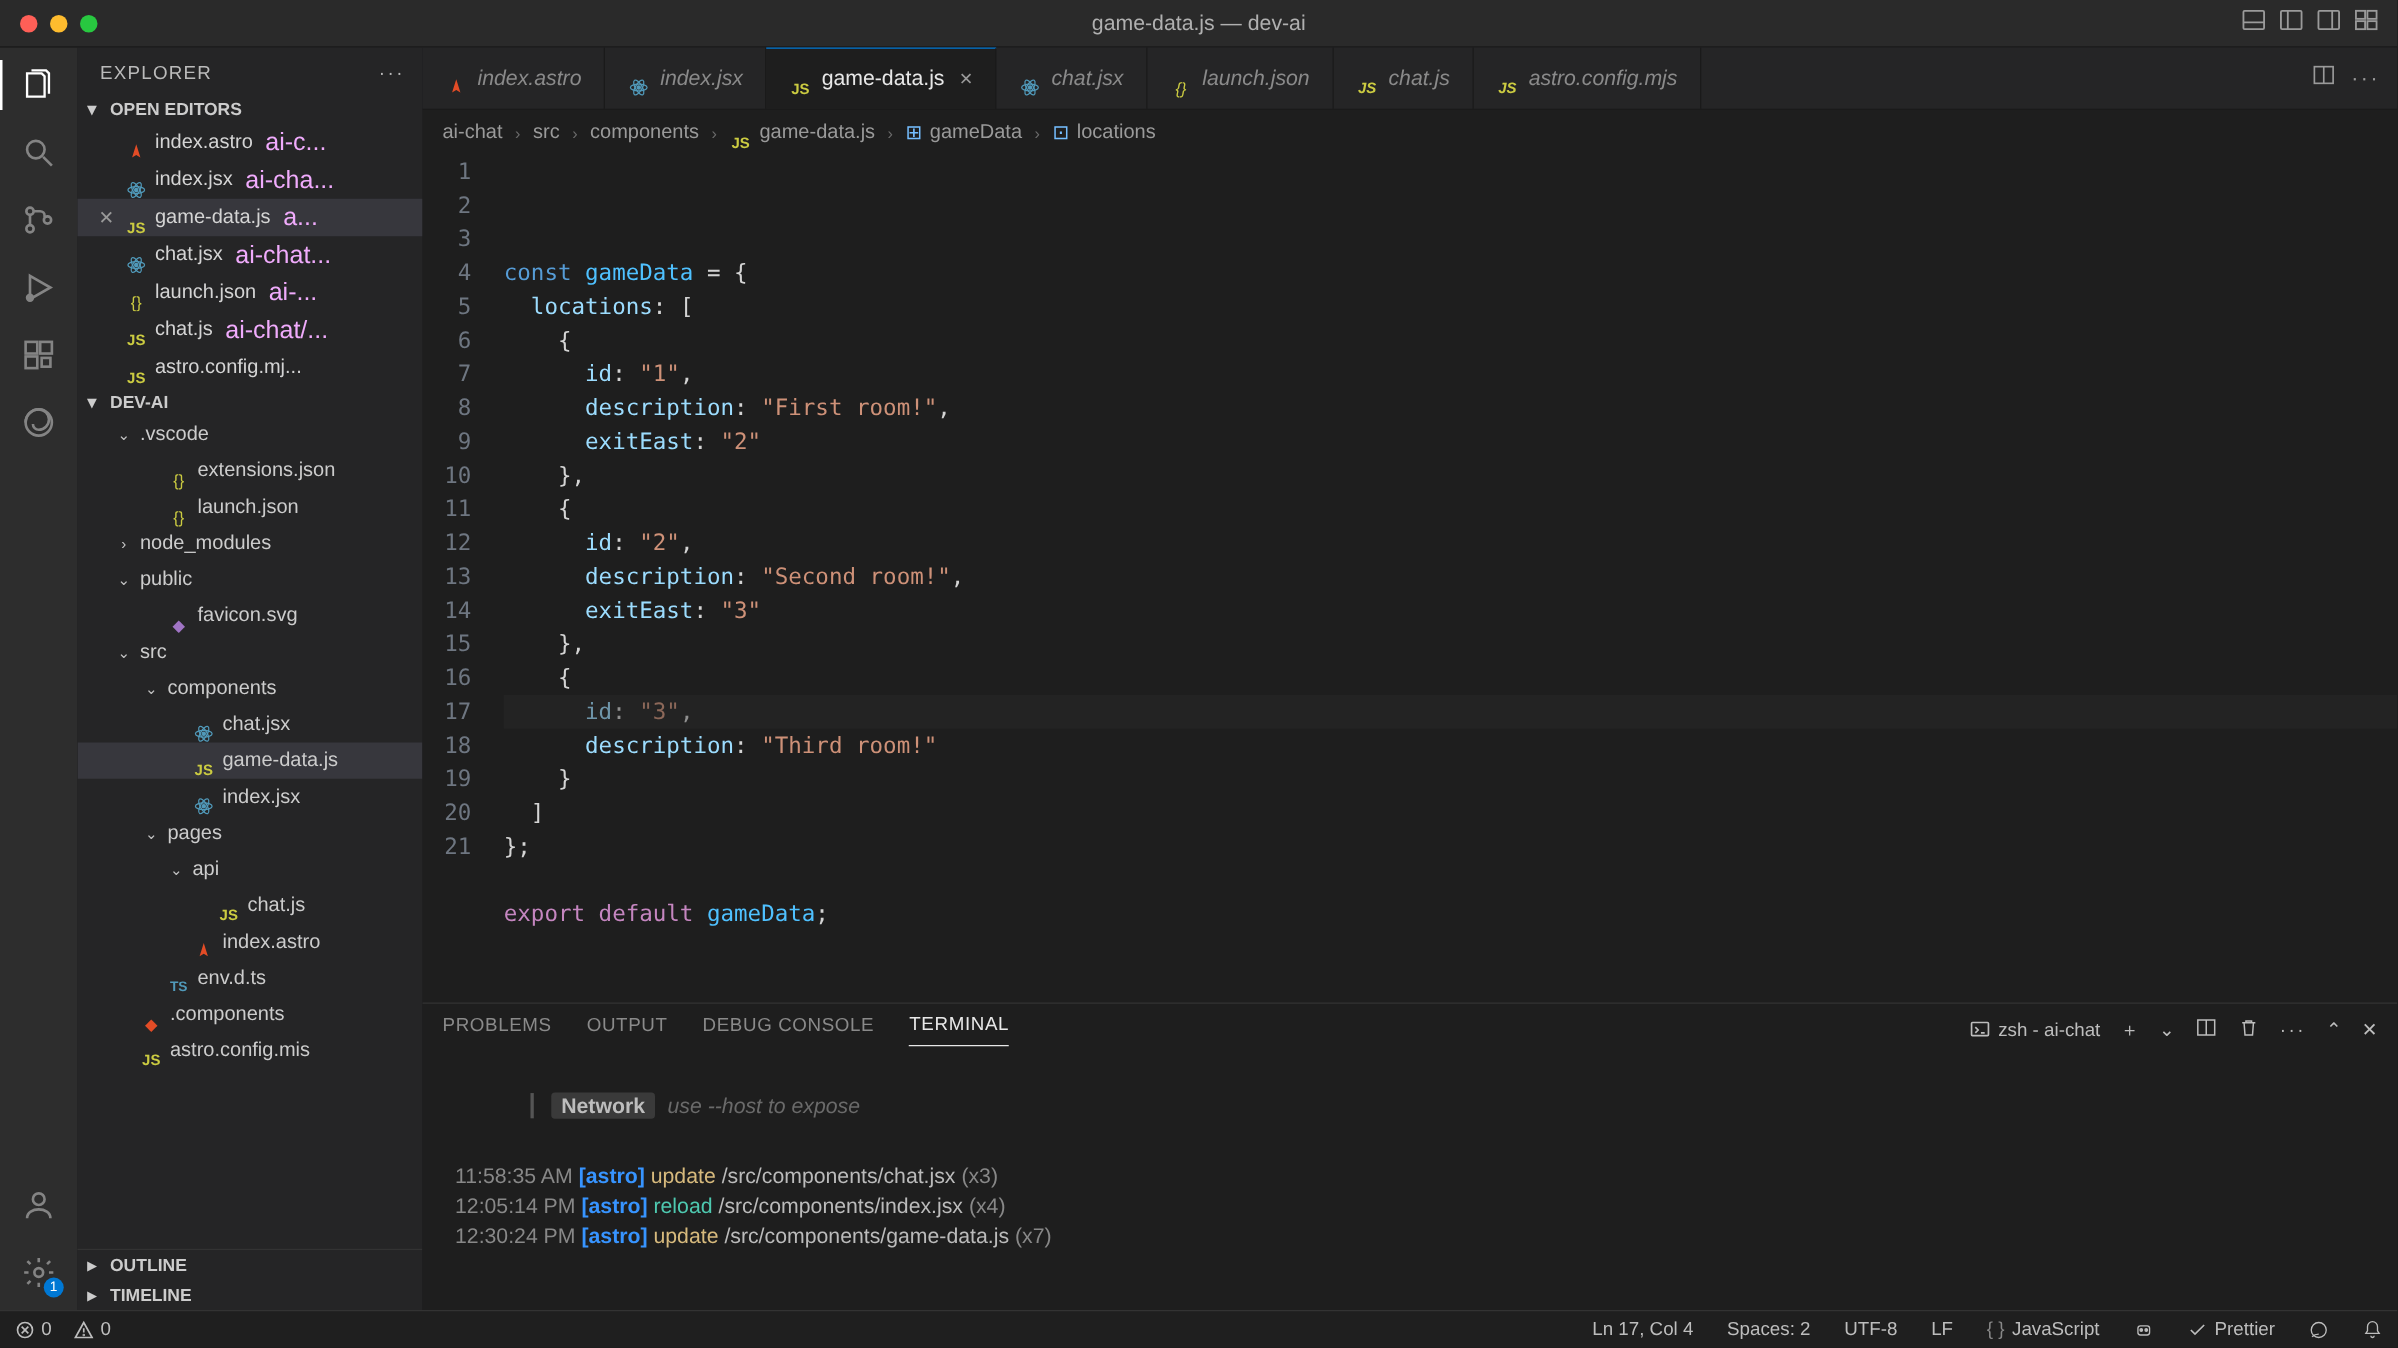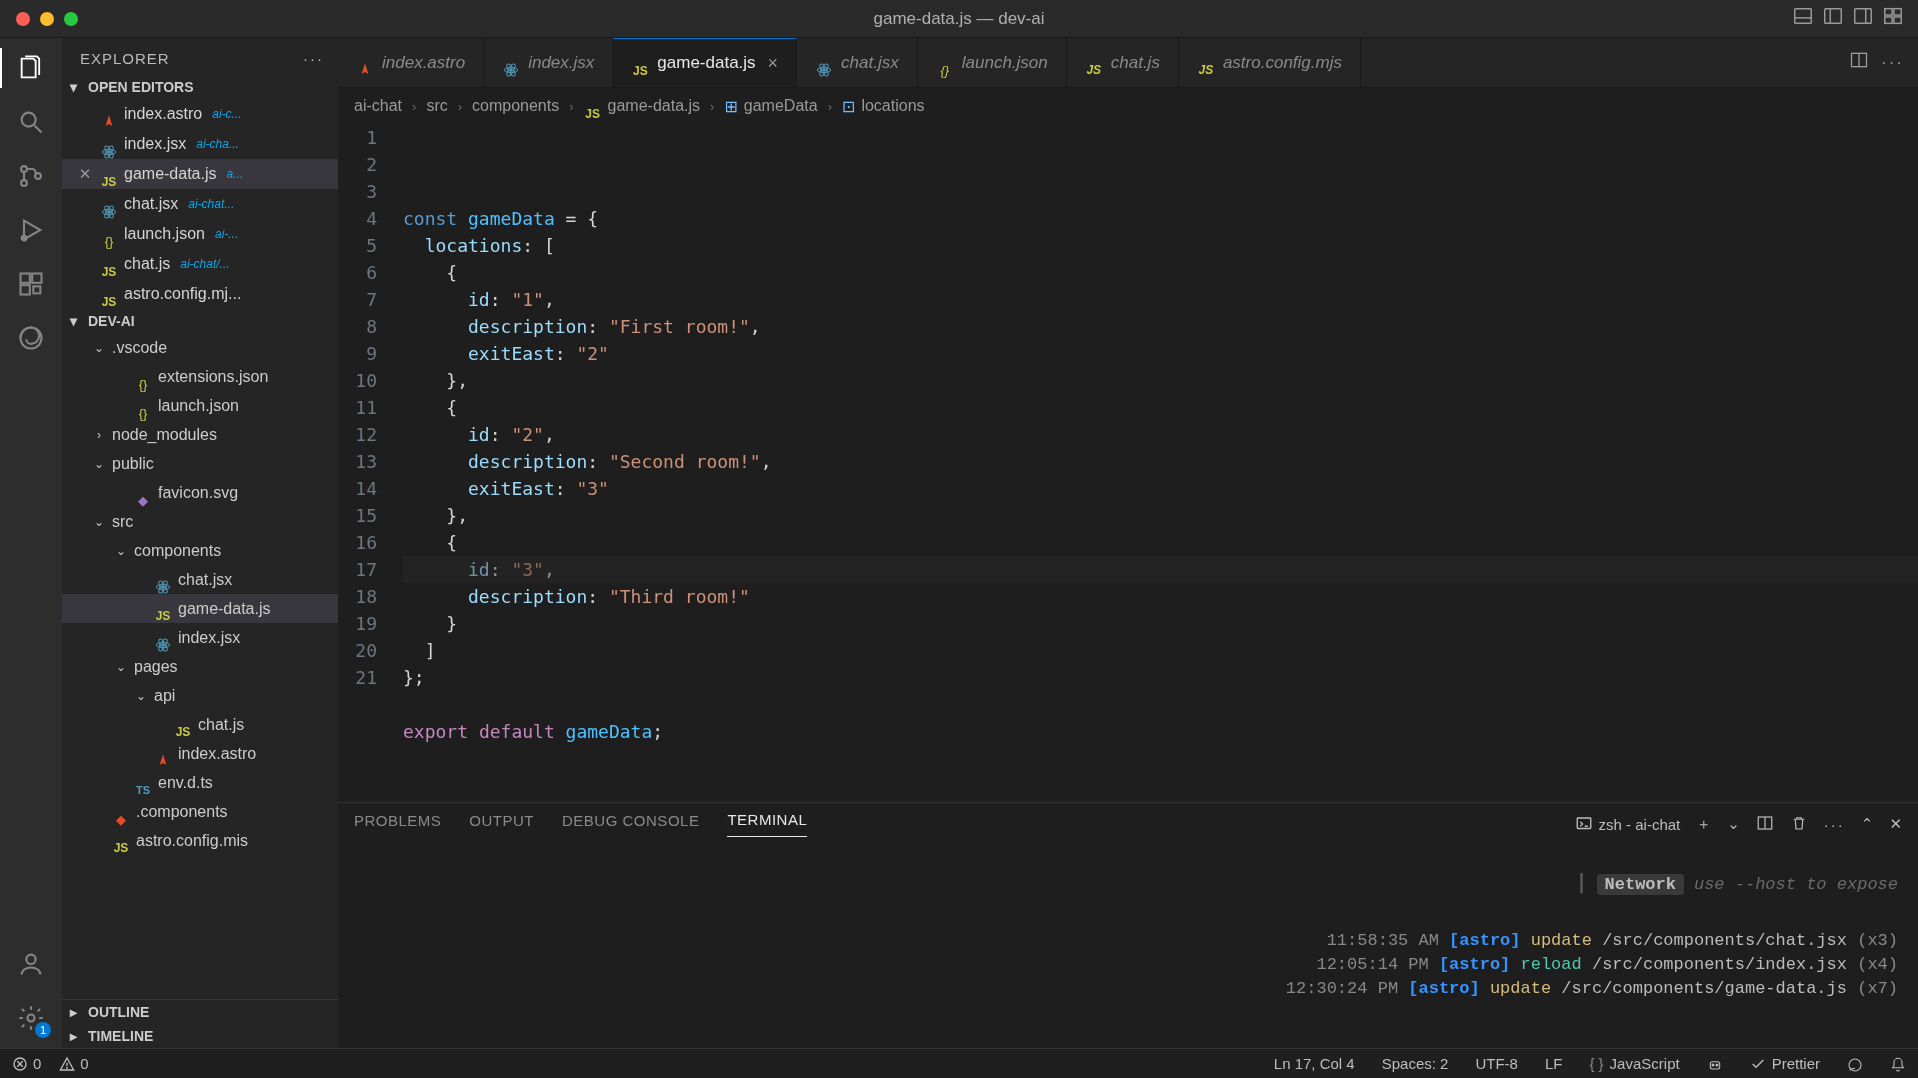--- a/index.html
+++ b/index.html
@@ -53,21 +53,21 @@
   flex-direction: column;
 }
 .sb-header { display:flex; align-items:center; justify-content:space-between; padding: 12px 14px 8px 18px; color:#bbbbbb; font-size:15px; letter-spacing:1px;}
 .sb-section-hdr { display:flex; align-items:center; gap:4px; padding: 4px 8px; font-weight:700; font-size:14px; color:#ccc; cursor:pointer;}
 .sb-section-hdr .chev { width:14px; display:inline-block;}
 .file-list { font-size: 16px; }
 .file-row { display:flex; align-items:center; height:30px; padding-left: 14px; gap:6px; cursor:pointer; white-space:nowrap; overflow:hidden;}
 .file-row.active { background: #37373d; }
 .file-row .close-slot { width:18px; text-align:center; color:#999; font-size:15px;}
 .file-row .fname { color:#d4d4d4; }
-.file-row .fpath { color:#0ea5e9; font-size:12px; margin-left:4px; overflow:hidden; text-overflow:ellipsis;font-style:italic;}
+.file-row .fpath { color:#f0abfc; font-size:20px; margin-left:4px; overflow:hidden; text-overflow:ellipsis;}
 .tree { font-size:16px; }
 .tree-row { display:flex; align-items:center; height:29px; cursor:pointer; gap:6px;}
 .tree-row.active2 { background:#37373d; } .indent1{padding-left:30px;} .indent2{padding-left:52px;} .indent3{padding-left:72px;}
 
 .icon { width:18px; height:18px; display:inline-flex; align-items:center; justify-content:center; font-size:13px;margin-top:15px;}
 .ico-js { color:#cbcb41; font-weight:700; font-size:12px;}
 .ico-jsx { color:#519aba; }
 .ico-json { color:#cbcb41; }
 .ico-astro { color:#e34c26;}
 .ico-ts { color:#519aba; font-weight:700; font-size:11px;}
@@ -99,21 +99,21 @@
 .tk-str { color:#ce9178; }
 .tk-def { color:#c586c0; }
 .current-line { position:absolute; left:0; right:0; height:27px; background:#2a2a2a66;}
 
 .panel { height:246px; border-top:1px solid #333; display:flex; flex-direction:column; background:#1e1e1e;}
 .panel-tabs { display:flex; align-items:center; height:42px; padding:0 16px; gap:28px; font-size:15px; color:#8a8a8a;}
 .panel-tabs .ptab { cursor:pointer; letter-spacing:0.5px; padding-bottom:8px;}
 .panel-tabs .ptab.active { color:#e8e8e8; border-bottom:1px solid #e8e8e8;}
 .panel-tabs .pright { margin-left:auto; display:flex; align-items:center; gap:16px; color:#bdbdbd; font-size:15px;}
 .panel-tabs .pright svg{width:18px;height:18px;}
-.term-body { flex:1; font-family:Liberation Mono, monospace; font-size:17px; line-height:24px; padding:4px 20px 8px 26px; overflow:hidden;text-align:right;}
+.term-body { flex:1; font-family:Liberation Sans, sans-serif; font-size:17px; line-height:24px; padding:4px 20px 8px 26px; overflow:hidden;}
 .term-line { white-space:pre;}
 .tm-time{color:#888;} .tm-tag{color:#3794ff;font-weight:600;} .tm-action-g{color:#4ec9b0;} .tm-action-y{color:#d7ba7d;} .tm-path{color:#bbb;} .tm-count{color:#888;}
 .net-label{background:#3a3a3a;color:#bdbdbd;padding:1px 8px;border-radius:3px;margin-right:10px;font-weight:600;}
 .net-hint{color:#6a6a6a;font-style:italic;}
 
 .statusbar { height:30px; background:#1f1f1f; border-top:1px solid #333; display:flex; align-items:center; font-size:15px; color:#bdbdbd; padding:0 12px; gap:18px;}
 .statusbar .sb-right{margin-left:auto;display:flex;gap:27px;align-items:center;}
 .statusbar svg{width:16px;height:16px;vertical-align:middle;}
 </style>
 </head>

